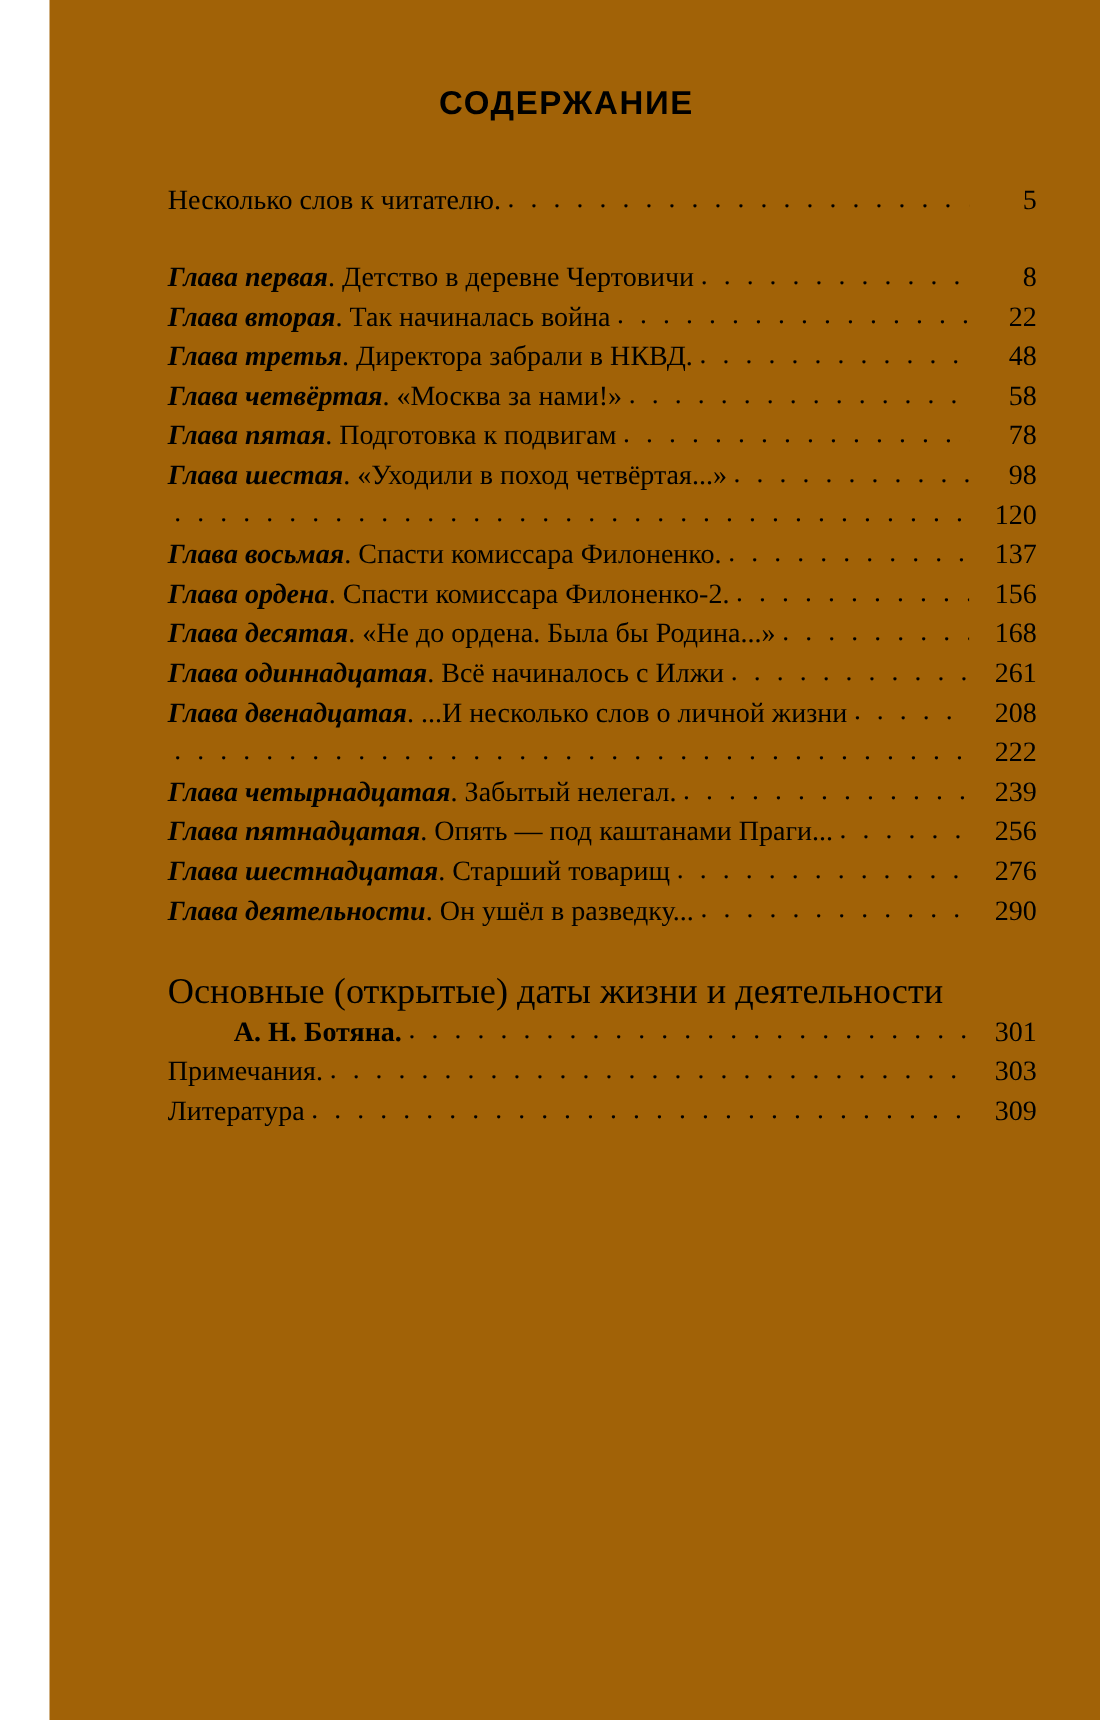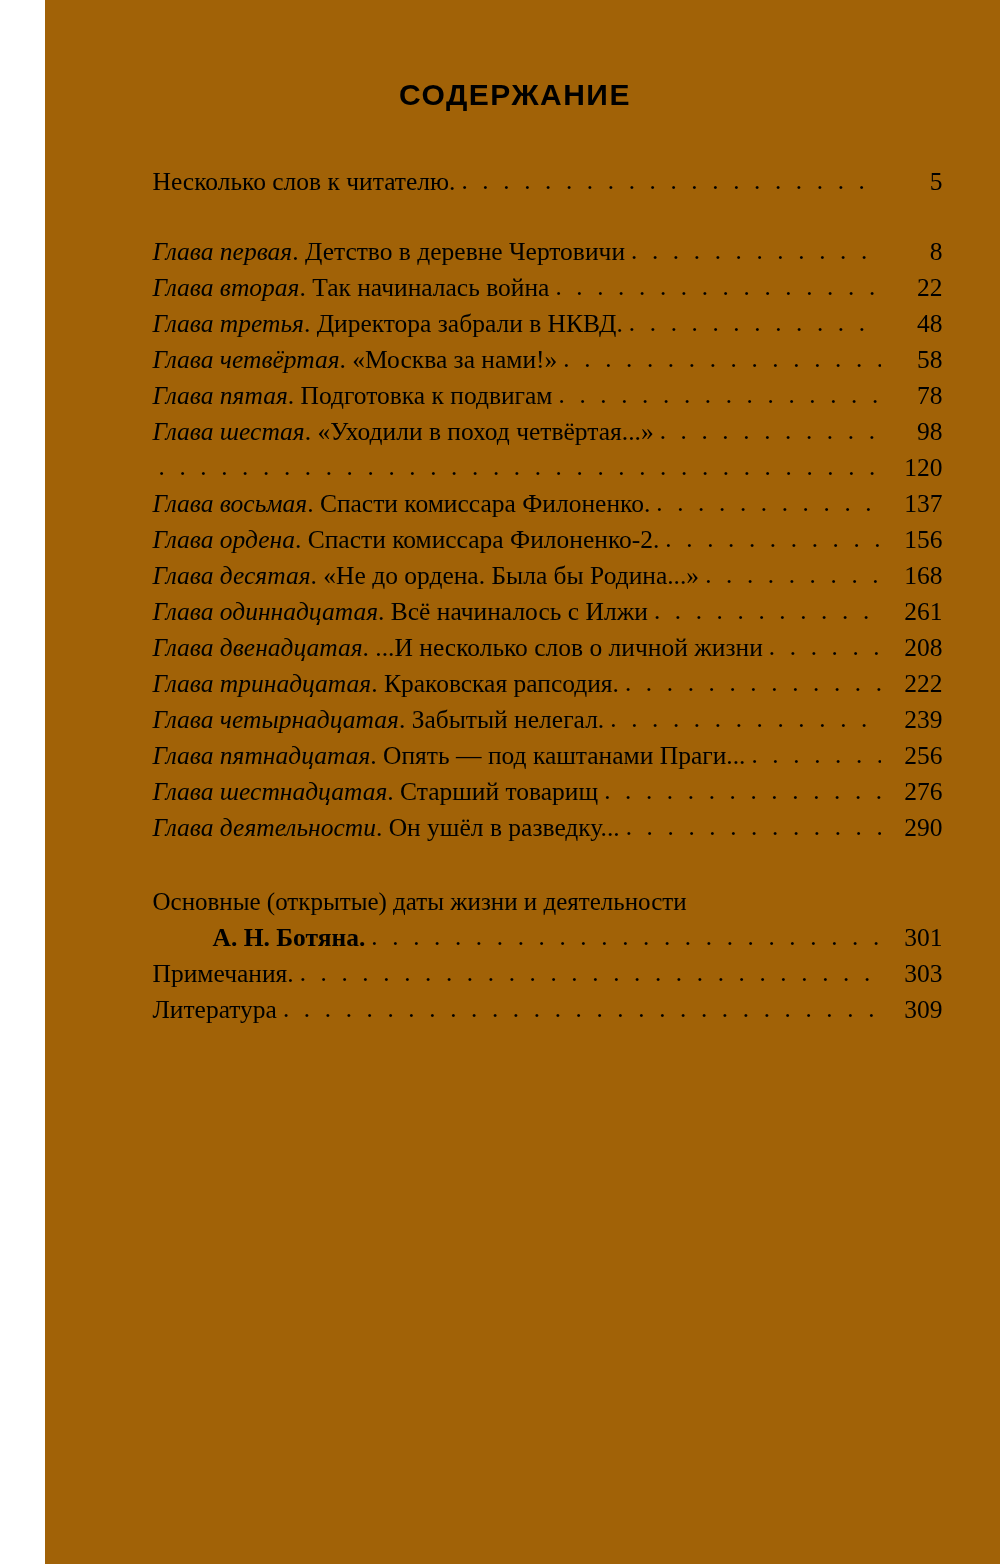--- a/index.html
+++ b/index.html
@@ -36,20 +36,21 @@
     align-items: center;
     font-size: 25.5px;
     line-height: 36px;
     white-space: nowrap;
   }
   .toc-row .label {
     flex: 0 0 auto;
   }
   .toc-row .label .ital {
     font-style: italic;
+    font-weight: bold;
   }
   .toc-row .leader {
     flex: 1 1 auto;
     overflow: hidden;
     white-space: nowrap;
     margin: 0 4px 0 6px;
     letter-spacing: 4.2px;
     font-size: 25px;
     position: relative;
     top: -1px;
@@ -62,21 +63,21 @@
   .block-intro {
     margin-top: 52px;
   }
   .block-chapters {
     margin-top: 34px;
   }
   .block-tail {
     margin-top: 38px;
   }
   .tail-head {
-    font-size: 25px;
+    font-size: 33px;
     line-height: 36px;
   }
   .tail-indent .label {
     padding-left: 60px;
     font-weight: bold;
   }
 </style>
 </head>
 <body>
 
@@ -161,21 +162,20 @@
         <span class="page-no">261</span>
       </div>
 
       <div class="toc-row">
         <span class="label"><span class="ital">Глава двенадцатая</span><span>. ...И несколько слов о личной жизни</span></span>
         <span class="leader">. . . . . . . . . . . . . . . . . . . . . . . . . . . . . . . . . . . . . . . . . . . . . . . . . . . . . . . . . . . . . . . . . . . . . . . . . . . . . . . .</span>
         <span class="page-no">208</span>
       </div>
 
       <div class="toc-row">
-        <span class="label"><span class="ital">Глава тринадцатая</span><span>. Краковская рапсодия.</span></span>
         <span class="leader">. . . . . . . . . . . . . . . . . . . . . . . . . . . . . . . . . . . . . . . . . . . . . . . . . . . . . . . . . . . . . . . . . . . . . . . . . . . . . . . .</span>
         <span class="page-no">222</span>
       </div>
 
       <div class="toc-row">
         <span class="label"><span class="ital">Глава четырнадцатая</span><span>. Забытый нелегал.</span></span>
         <span class="leader">. . . . . . . . . . . . . . . . . . . . . . . . . . . . . . . . . . . . . . . . . . . . . . . . . . . . . . . . . . . . . . . . . . . . . . . . . . . . . . . .</span>
         <span class="page-no">239</span>
       </div>
 

